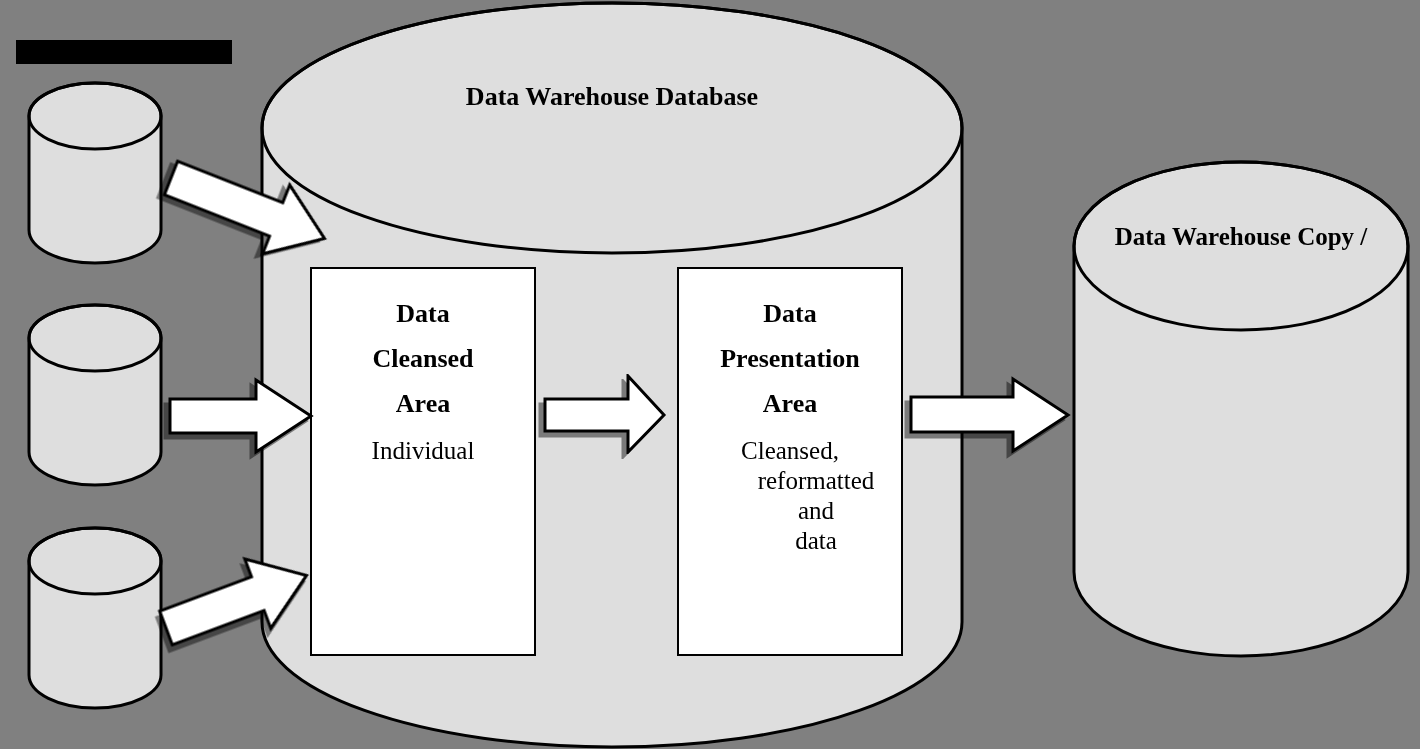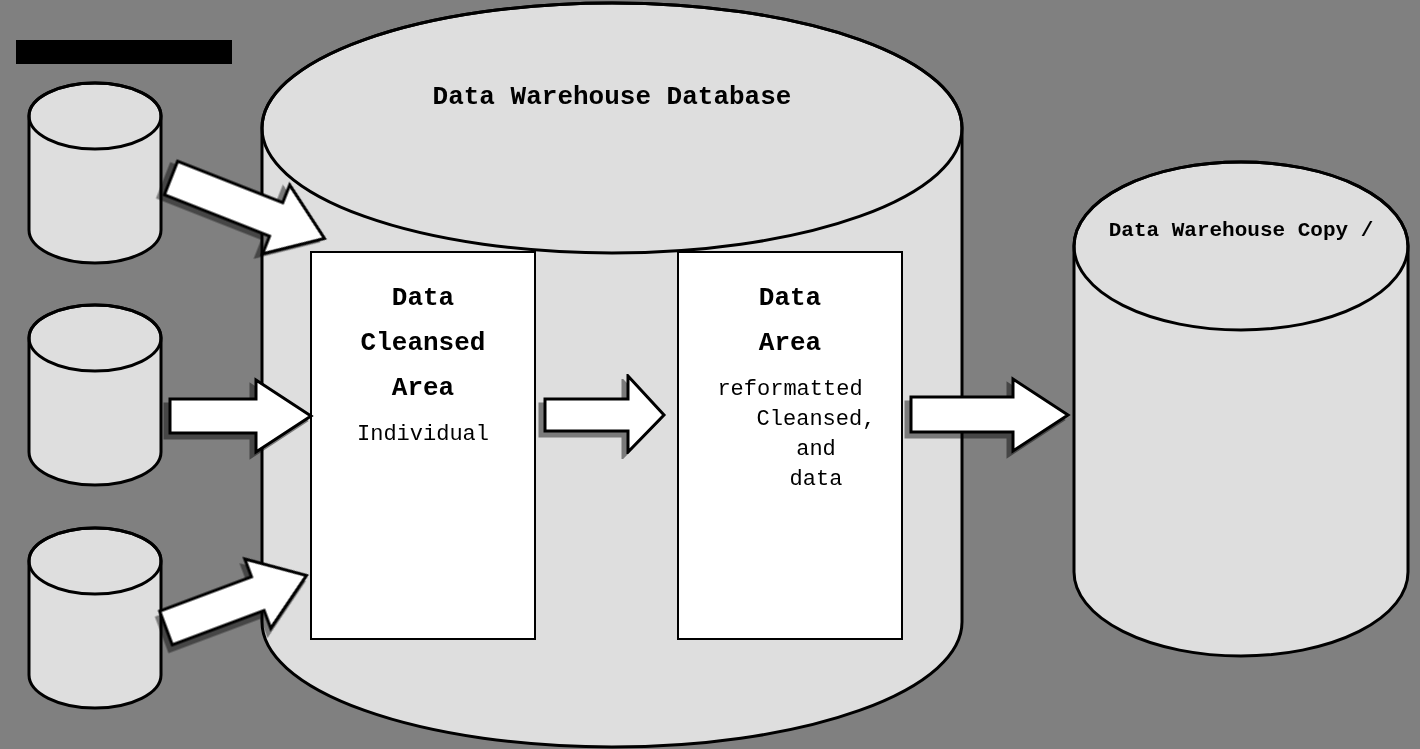--- a/index.html
+++ b/index.html
@@ -1,41 +1,41 @@
 <!DOCTYPE html>
 <html style="--bg: #808080; --fill: #DEDEDE; --box: #FFFFFF; --arrow: #FFFFFF; --line: #000000;"><head>
 <meta charset="utf-8">
 <style>
   html,body{margin:0;padding:0;background:#808080;}
   .canvas{
     position:relative;width:1420px;height:749px;overflow:hidden;
     background:var(--bg,#808080);
-    font-family:Liberation Mono, monospace;color:#000;
+    font-family:Liberation Serif, serif;color:#000;
   }
   .canvas svg{position:absolute;display:block;}
   .redaction-bar{position:absolute;left:16px;top:40px;width:216px;height:24px;background:var(--line,#000);}
 
   .wh-title{
     position:absolute;left:262px;top:82px;width:700px;
     text-align:center;font-size:26px;font-weight:bold;line-height:30px;
   }
   .box{
-    position:absolute;top:251px;width:226px;height:389px;box-sizing:border-box;
+    position:absolute;top:267px;width:226px;height:389px;box-sizing:border-box;
     background:var(--box,#fff);border:2px solid var(--line,#000);text-align:center;
   }
   .box.staging{left:310px;}
   .box.presentation{left:677px;}
   .box-titles{margin-top:22px;font-weight:bold;font-size:26px;}
   .title-line{height:45px;display:flex;align-items:center;justify-content:center;}
-  .box-desc{margin-top:10px;font-size:22px;line-height:30px;}
+  .box-desc{margin-top:10px;font-size:25px;line-height:30px;}
   .desc-line:not(:first-child){transform:translateX(26px);}
 
   .dm-label{
-    position:absolute;left:1080px;top:216px;width:322px;
-    text-align:center;font-size:21px;font-weight:bold;line-height:30px;
+    position:absolute;left:1080px;top:222px;width:322px;
+    text-align:center;font-size:25px;font-weight:bold;line-height:30px;
   }
 
   .arrow{position:absolute;filter:drop-shadow(-5px 5px 0 rgba(0,0,0,0.45));}
   .arrow svg{position:static;}
   .arrow polygon{fill:var(--arrow,#fff);stroke:var(--line,#000);stroke-width:3;stroke-linejoin:miter;}
   .arrow-a{left:169px;top:138px;transform:rotate(21.5deg);transform-origin:2px 40px;}
   .arrow-b{left:168px;top:376px;}
   .arrow-c{left:164px;top:588px;transform:rotate(-20.5deg);transform-origin:2px 40px;}
   .arrow-d{left:543px;top:374px;}
   .arrow-e{left:909px;top:375px;}
@@ -84,25 +84,26 @@
         <div class="title-line">Area</div>
       </div>
     <div class="box-desc">
         <div class="desc-line">Individual</div>
       </div>
   </div>
 
   <div class="box presentation">
     <div class="box-titles">
         <div class="title-line">Data</div>
+        <div class="title-line">Presentation</div>
         <div class="title-line">Area</div>
       </div>
     <div class="box-desc">
+        <div class="desc-line">Cleansed,</div>
         <div class="desc-line">reformatted</div>
-        <div class="desc-line">Cleansed,</div>
         <div class="desc-line">and</div>
         <div class="desc-line">data</div>
       </div>
   </div>
 
   <div class="arrow arrow-a">
     <svg width="170" height="80" viewBox="0 0 170 80">
       <polygon points="2,22 115,22 115,3 167,40 115,77 115,58 2,58"></polygon>
     </svg>
   </div>

